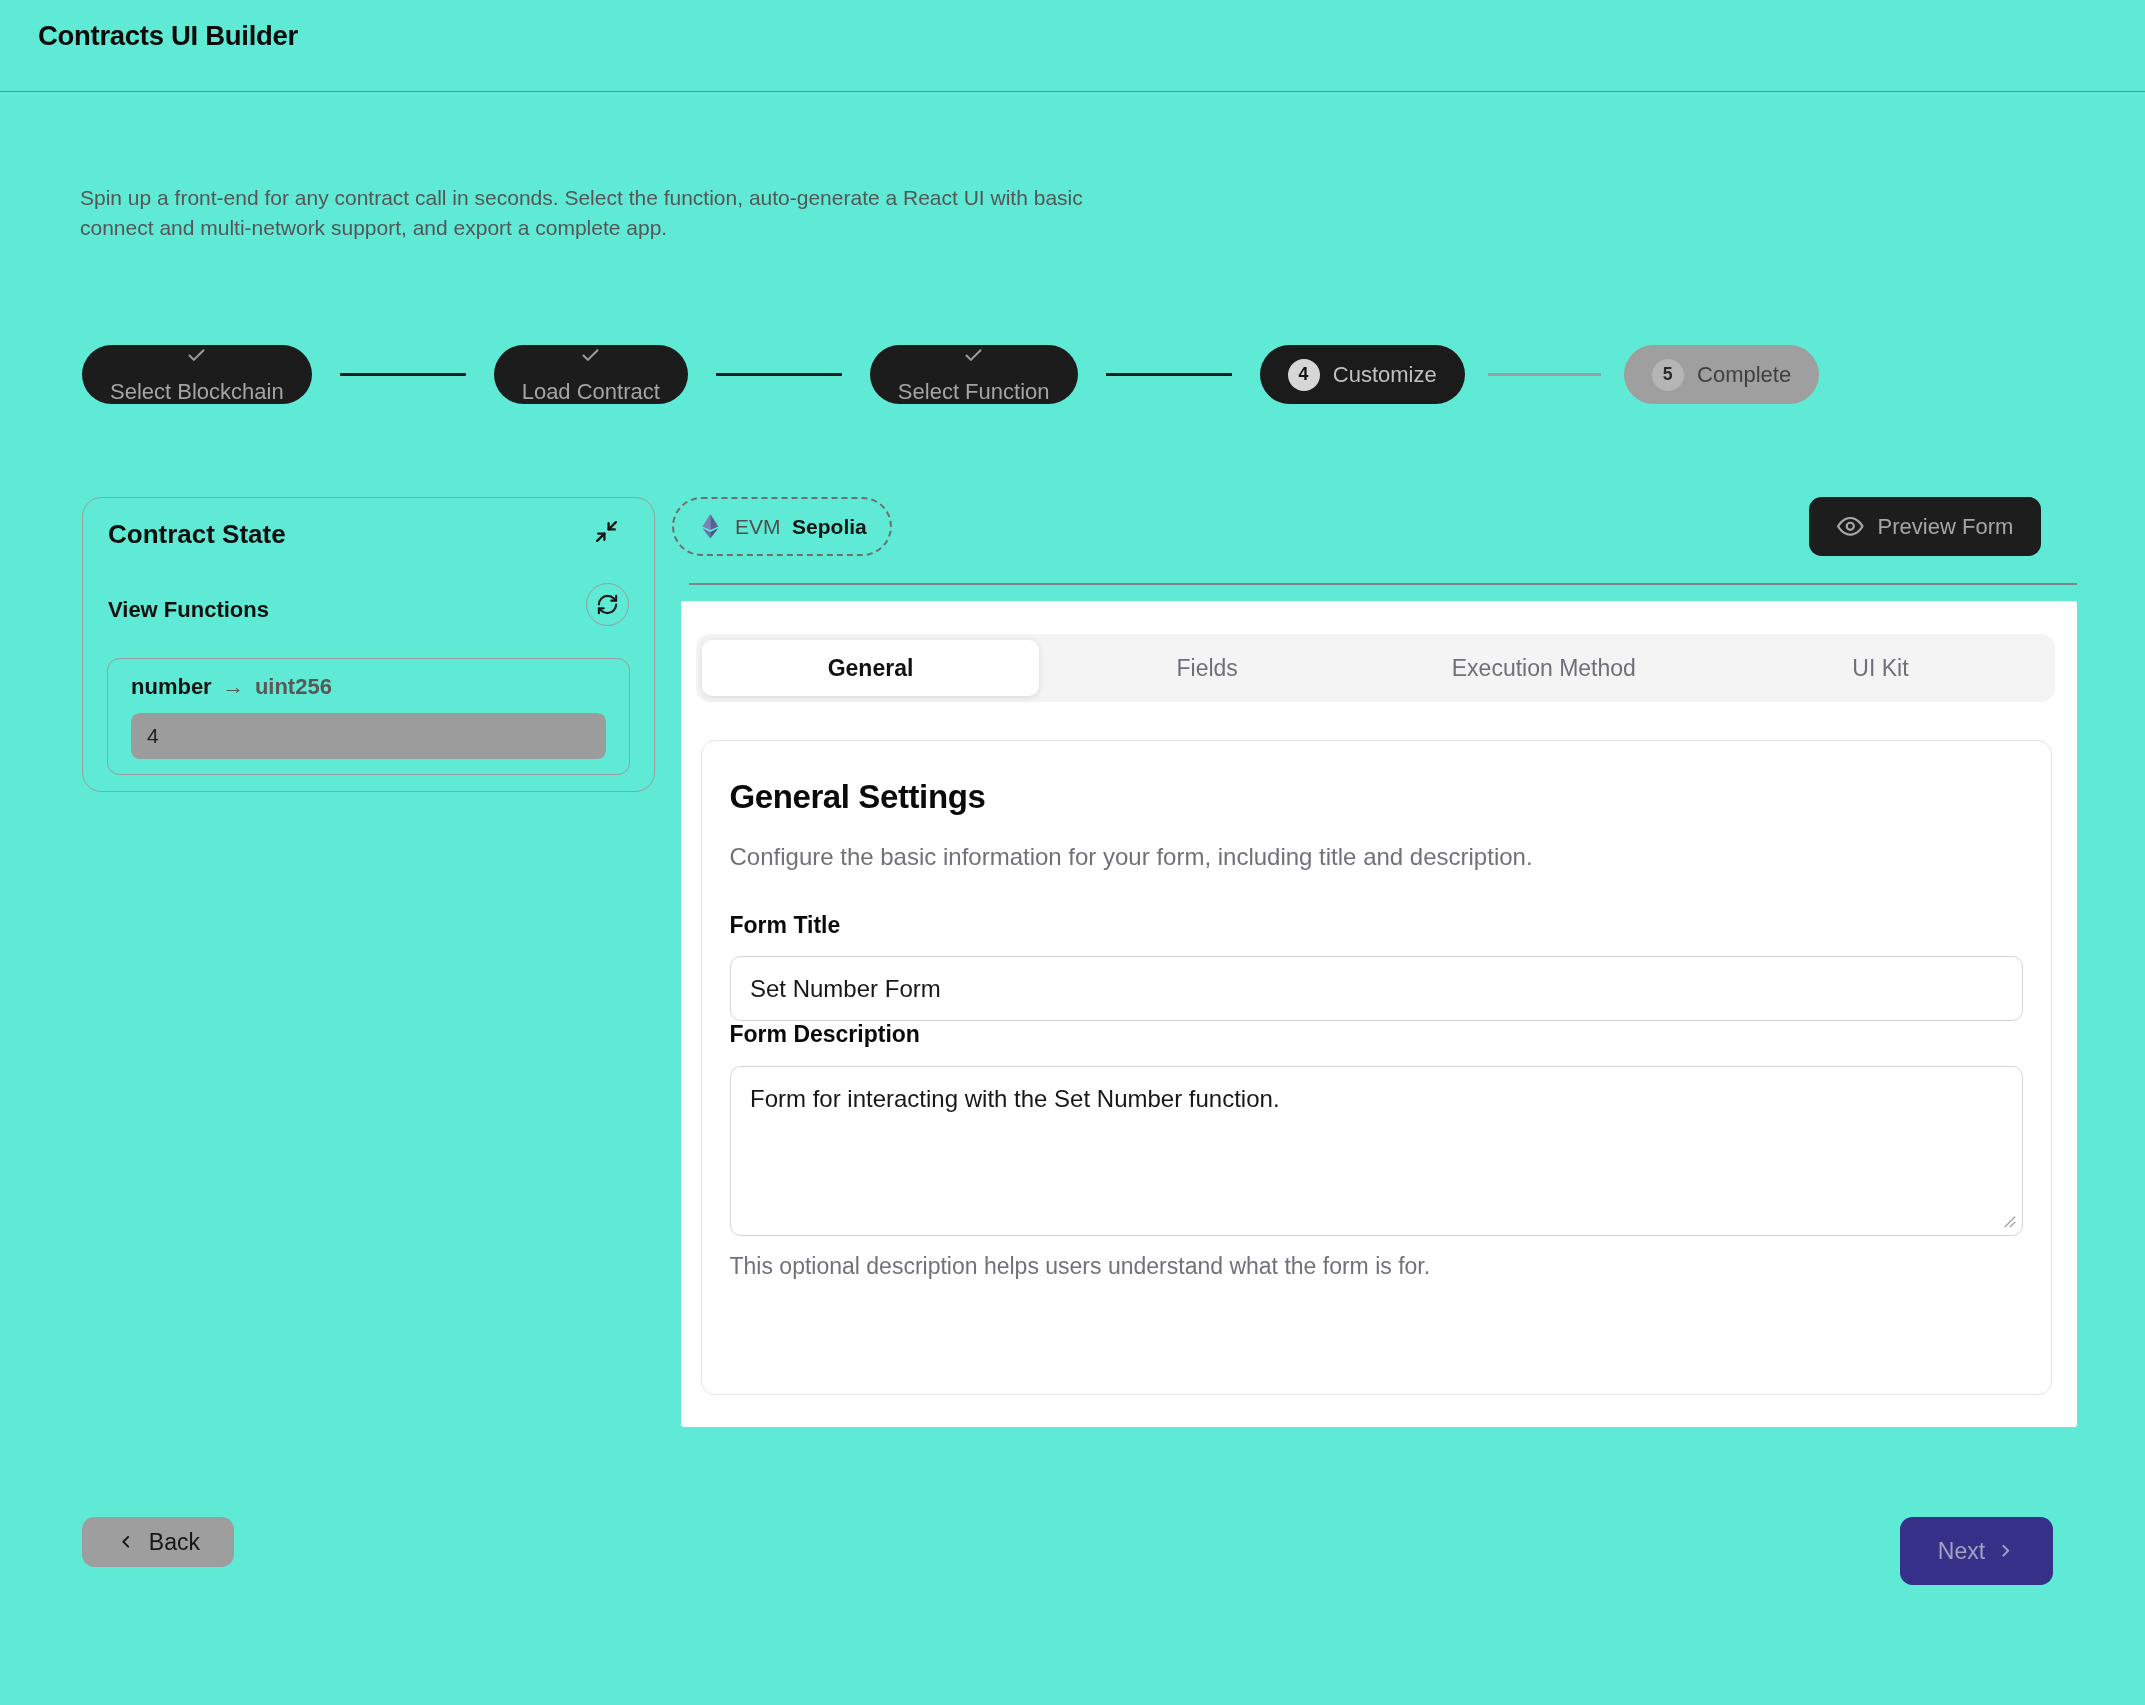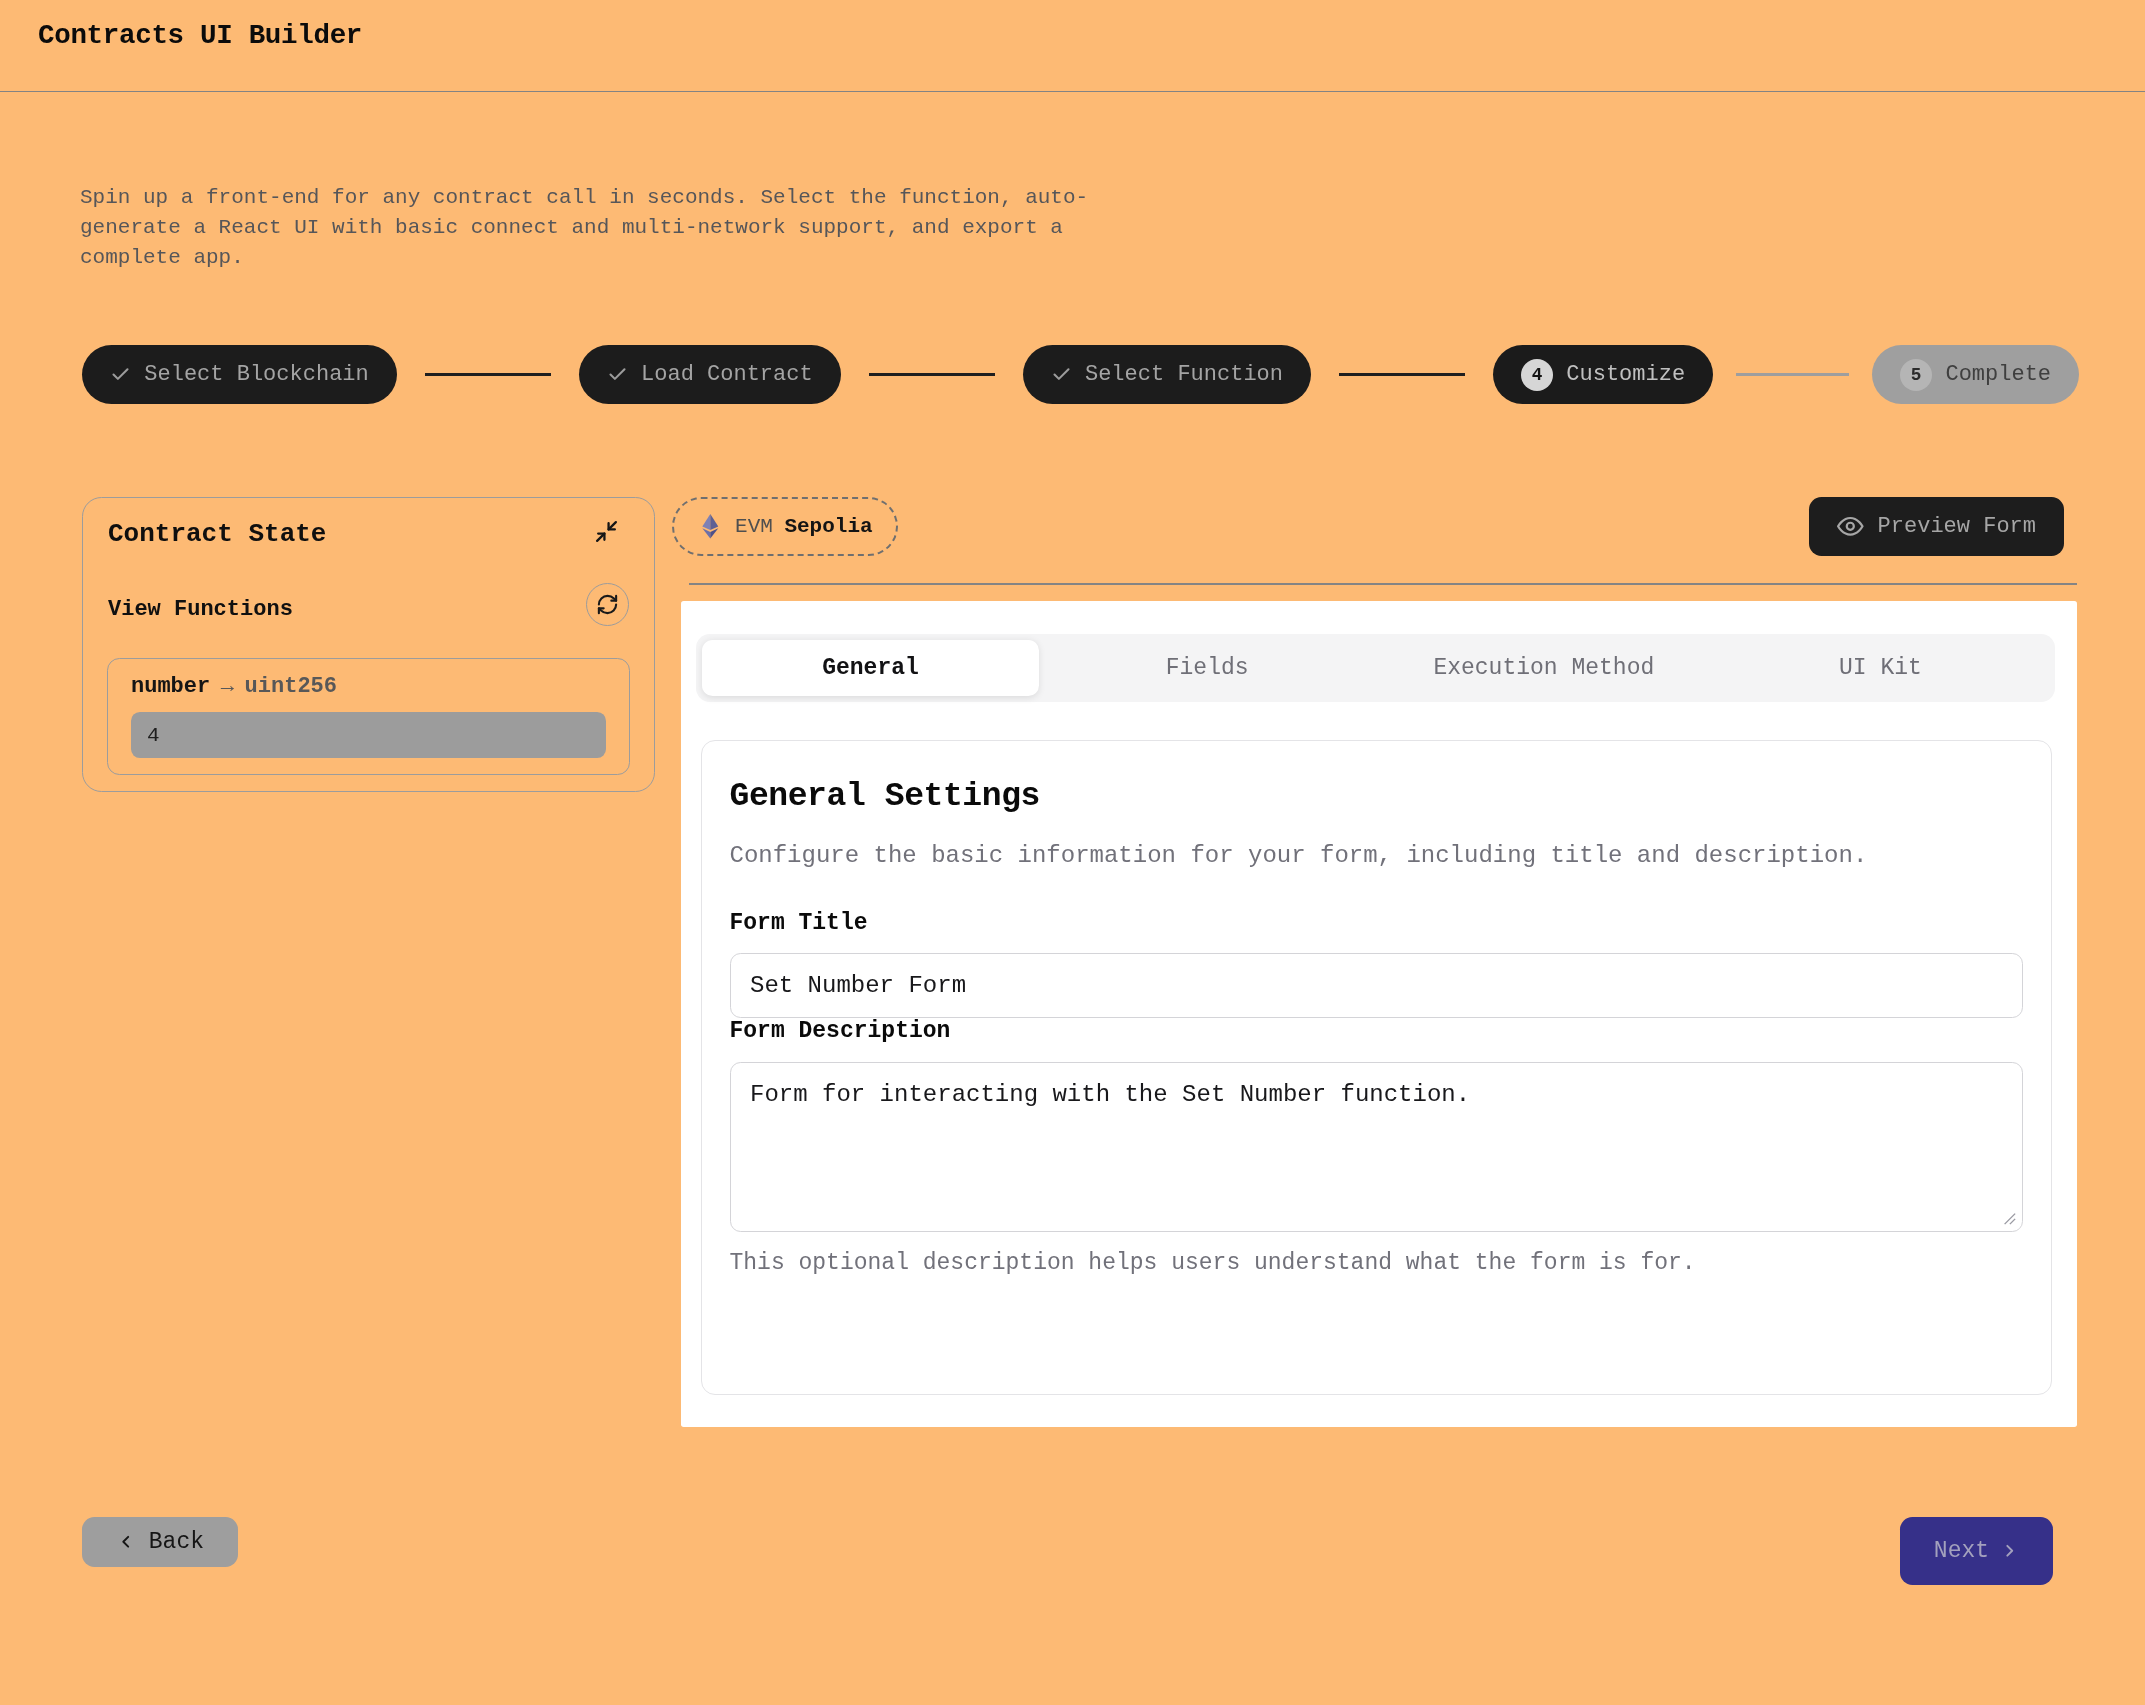--- a/index.html
+++ b/index.html
@@ -1,30 +1,30 @@
 <!DOCTYPE html>
 <html style="font-size:14px"><head>
 <meta charset="utf-8">
 <style>
   html,body{margin:0;padding:0;background:#8e8e8e;}
-  .screen{position:relative;width:2146px;height:1706px;background:#fdba74;overflow:hidden;
-          font-family:Liberation Mono, monospace;color:#141414;}
+  .screen{position:relative;width:2146px;height:1706px;background:#5eead4;overflow:hidden;
+          font-family:Liberation Sans, sans-serif;color:#141414;}
 
   
   .app-header{position:absolute;left:0;top:0;width:100%;height:91px;border-bottom:0.9px solid #838383;}
   .app-title{position:absolute;left:38px;top:20.4px;font-size:27.5px;font-weight:700;color:#0b0b0b;letter-spacing:-0.3px;}
 
   
   .intro{position:absolute;left:80px;top:183px;width:1033px;font-size:21px;line-height:30px;color:#565659;}
 
   
   .stepper{position:absolute;left:82px;top:345px;display:flex;align-items:center;}
   .pill{height:59px;border-radius:30px;display:flex;align-items:center;gap:13.3px;padding:0 28px;
         font-size:22px;white-space:nowrap;box-sizing:border-box;}
-  .pill.done{background:#1c1c1c;color:#a4a4a4;}
+  .pill.done{background:#1c1c1c;color:#a4a4a4;flex-direction:column;}
   .pill.active{background:#1b1b1b;color:#c0c0c0;}
   .pill.upcoming{background:#9f9f9f;color:#3f3f3f;}
   .connector{width:126px;height:2.7px;background:#1f1f1f;margin:0 28px;}
   .connector.light{background:#9e9e9e;margin:0 23px;width:113px;}
   .num-badge{width:32px;height:32px;border-radius:50%;display:flex;align-items:center;justify-content:center;
              font-size:17.7px;font-weight:600;}
   .num-badge.active{background:#d6d6d6;color:#141414;}
   .num-badge.upcoming{background:#b5b5b5;color:#2c2c2c;}
   .check-icon svg{display:block;}
 

